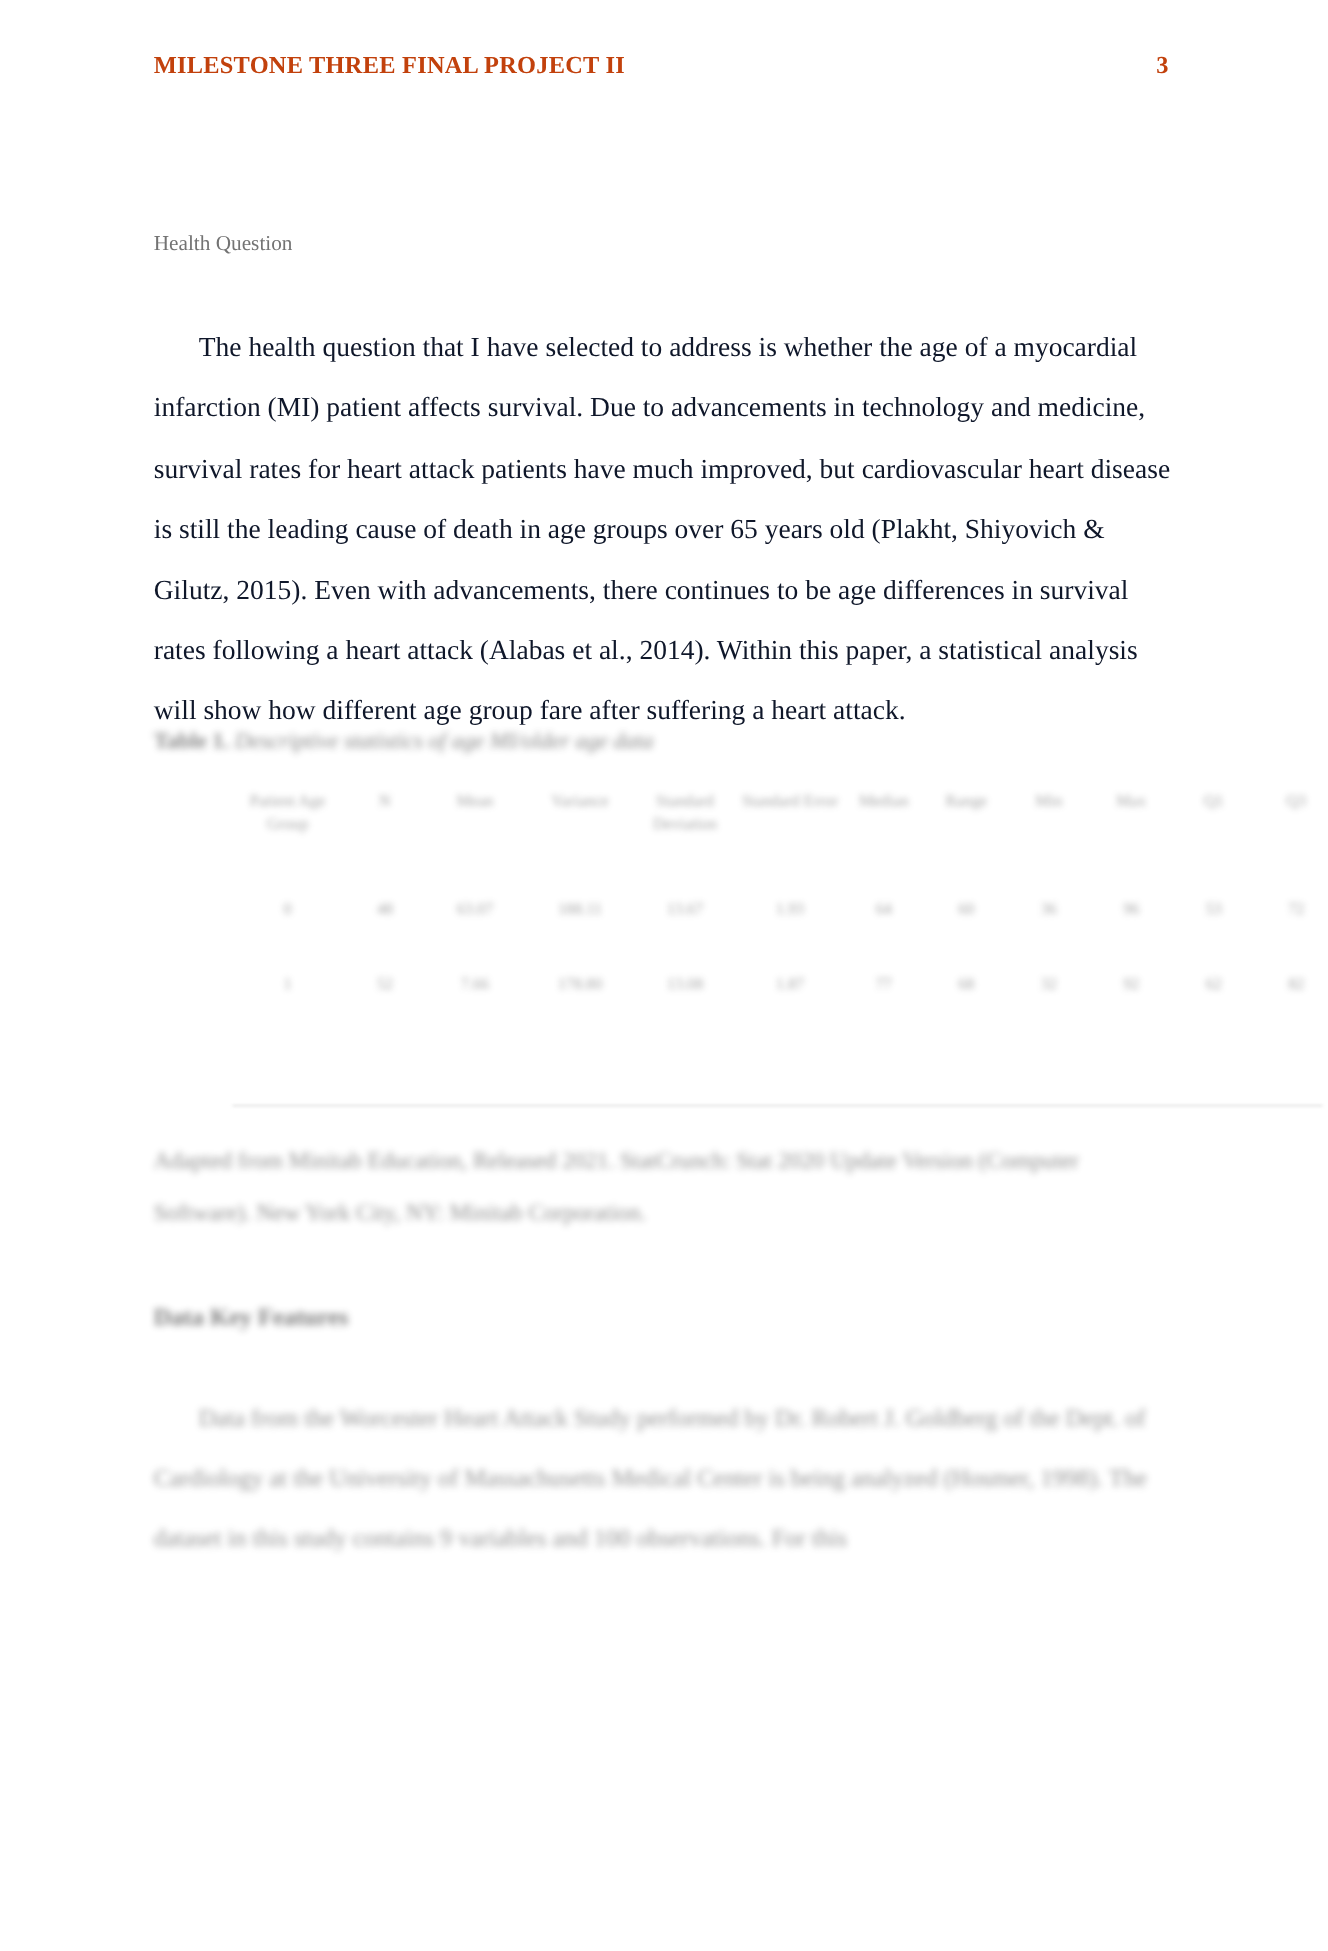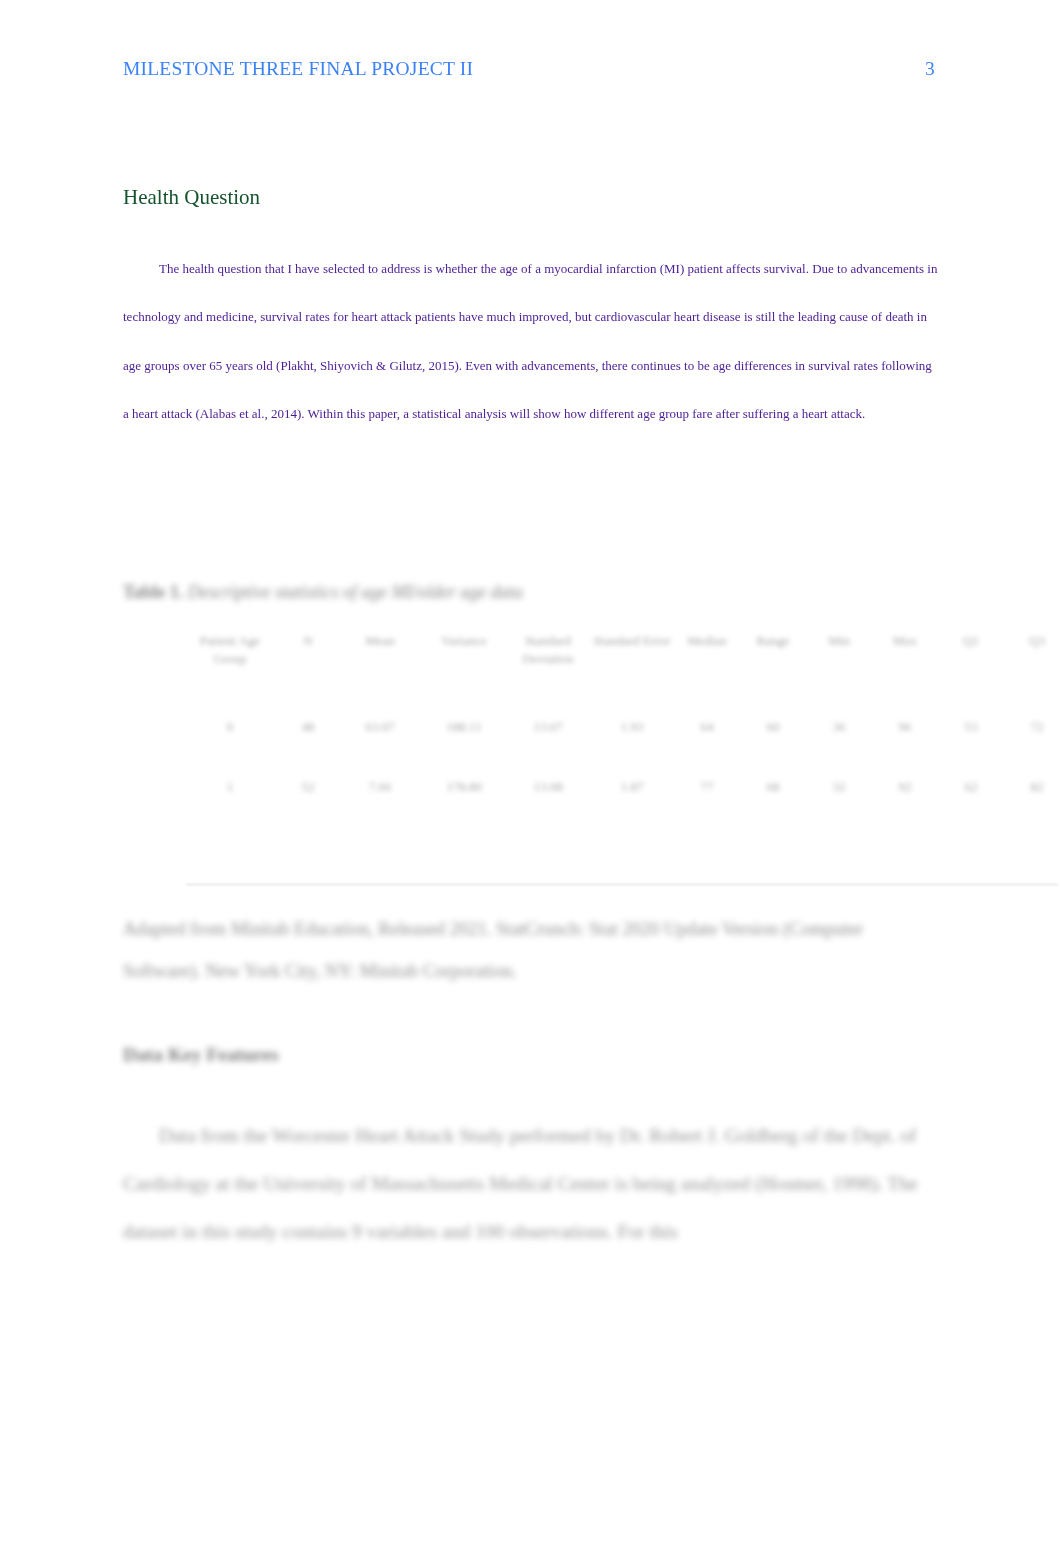--- a/index.html
+++ b/index.html
@@ -14,28 +14,29 @@
     background: #ffffff;
     font-family: "Liberation Serif", "DejaVu Serif", serif;
     color: #1a1a1a;
     overflow: hidden;
   }
 
   
   .running-head {
     position: absolute;
     left: 123px;
-    top: 58px;
+    top: 42px;
     width: 812px;
     display: flex;
     justify-content: space-between;
     align-items: baseline;
     font-size: 19.5px;
     letter-spacing: 0.2px;
-    color: #3b82f6;
+    color: #c2410c;
+    font-weight: bold;
   }
   .running-head .page-num {
     font-size: 19.5px;
   }
 
   
   .doc-title {
     position: absolute;
     left: 123px;
     top: 124px;
@@ -43,34 +44,34 @@
     text-align: center;
     font-size: 19.5px;
     color: #1d1d1d;
   }
 
   
   .subheading {
     position: absolute;
     left: 123px;
     top: 185px;
-    font-size: 21px;
-    color: #14532d;
+    font-size: 17px;
+    color: #737373;
   }
 
   .body-para {
     position: absolute;
     left: 123px;
     top: 232px;
     width: 815px;
-    font-size: 13px;
+    font-size: 22px;
     line-height: 48.4px;
     text-align: left;
     text-indent: 36px;
-    color: #4c1d95;
+    color: #0f172a;
   }
 
   
   .table-caption {
     position: absolute;
     left: 123px;
     top: 582px;
     width: 520px;
     font-size: 18px;
     color: #3a3a3a;

